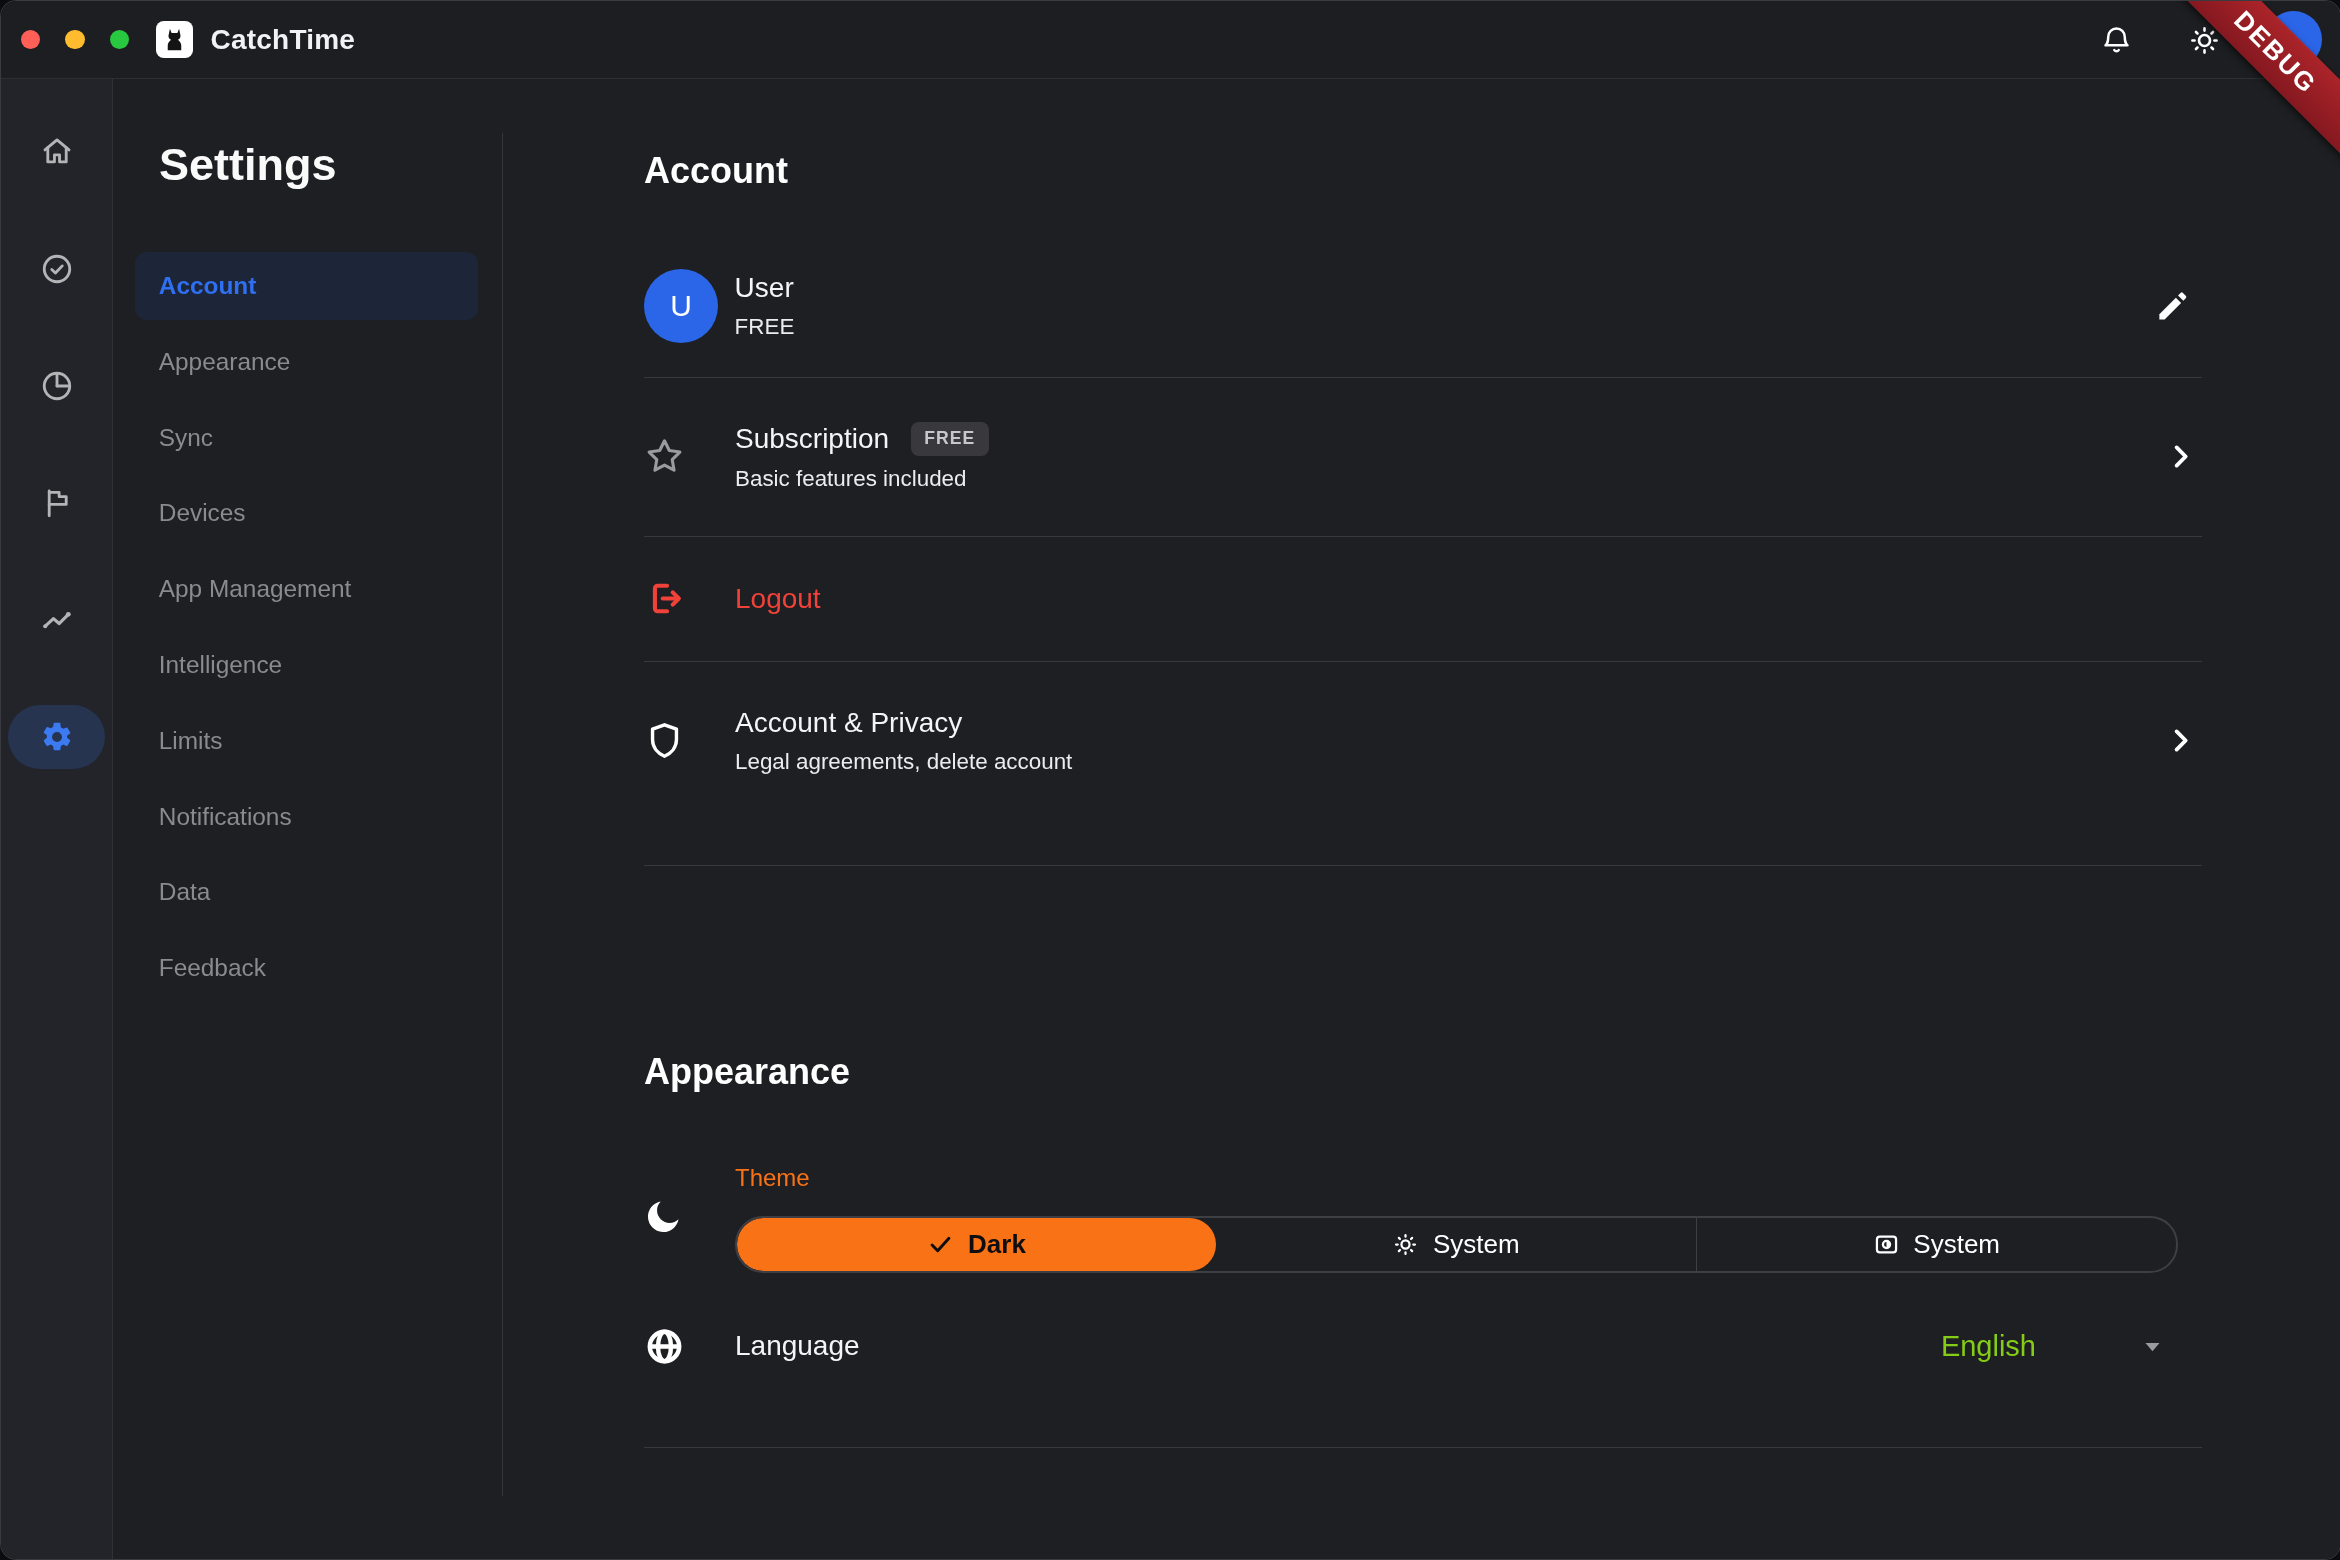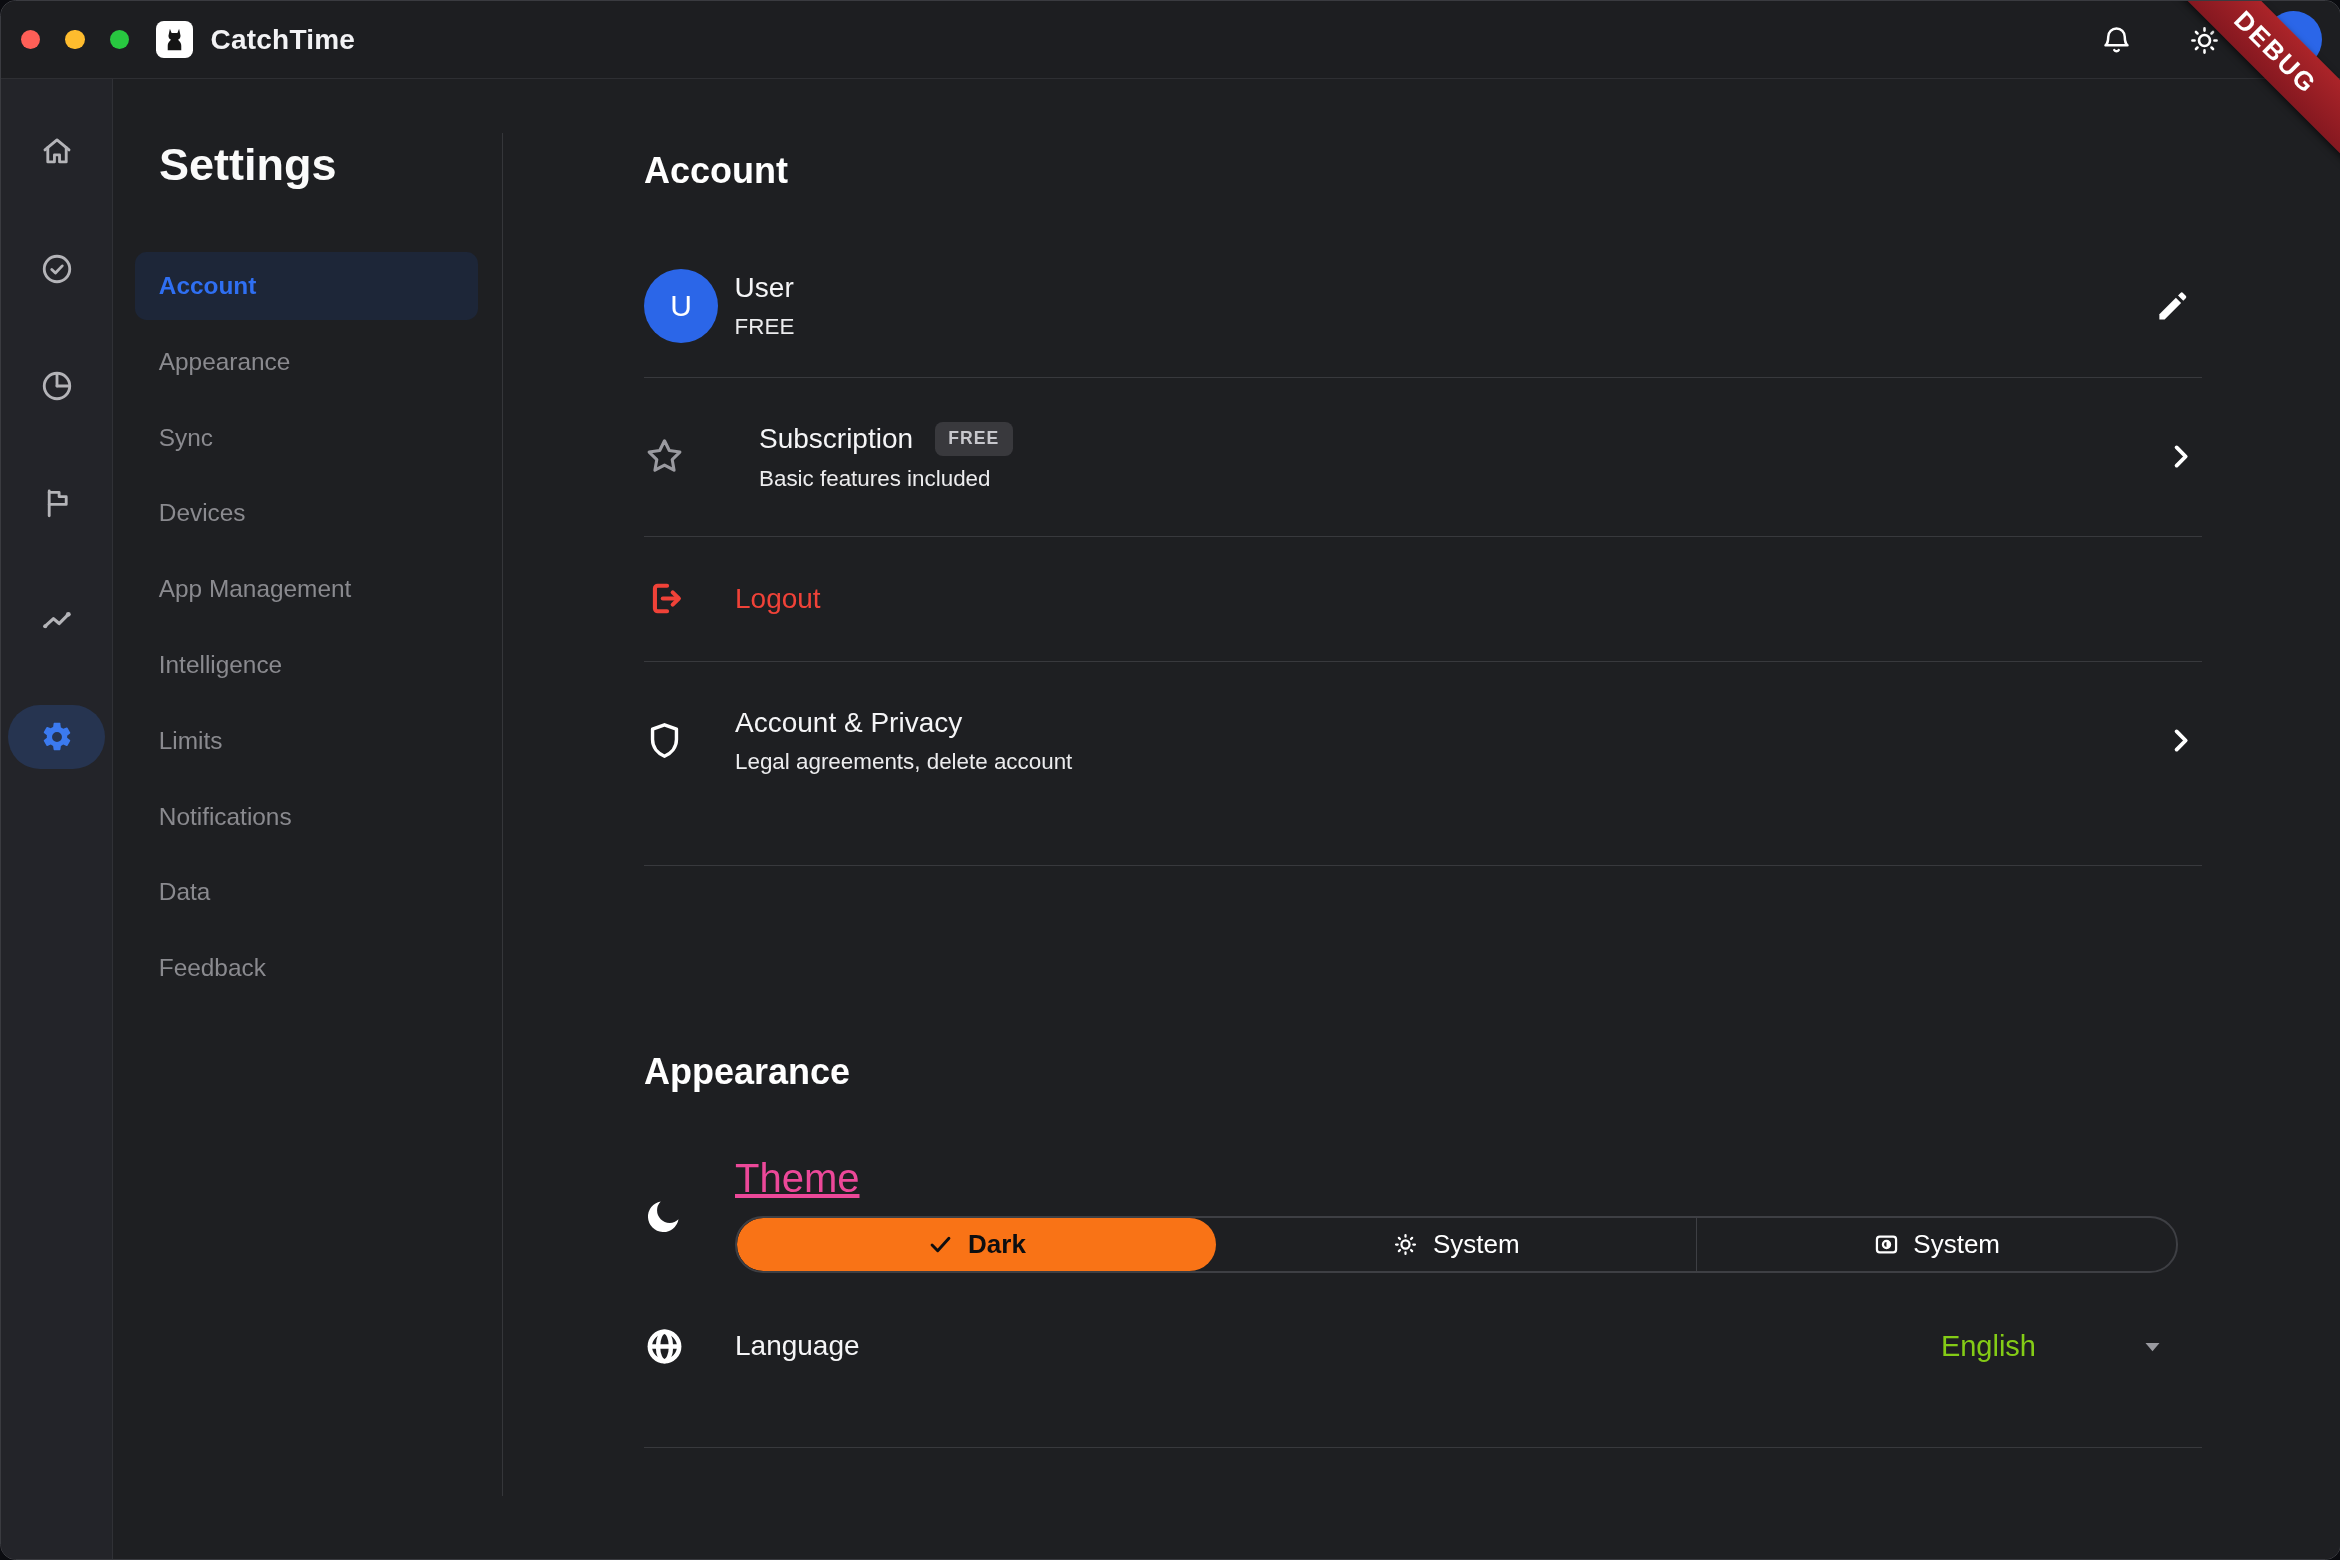--- a/index.html
+++ b/index.html
@@ -82,40 +82,40 @@
 
   .user-row { height:142px; margin-top:41px; }
   .avatar {
     width:74px; height:74px; border-radius:50%; background:#2b66e8; color:#fff;
     display:flex; align-items:center; justify-content:center; font-size:30px; font-weight:500;
     margin-right:16.6px;
   }
   .edit-btn { margin-left:auto; background:none; border:none; color:#fff; cursor:pointer; width:59px; display:flex; justify-content:center; }
   .edit-btn svg { width:37px; height:37px; }
 
-  .sub-row { height:158px; cursor:pointer;gap:24px; }
+  .sub-row { height:158px; cursor:pointer; }
   .title-line { display:flex; align-items:center; gap:21.5px; }
   .badge {
     background:#39393d; color:#c7c7cc; font-size:17.6px; font-weight:700; letter-spacing:1px;
     padding:6.8px 13.7px; border-radius:7.8px;
   }
   .star-icon { color:#9a9aa0; }
 
   .logout-row { height:124px; cursor:pointer; color:#f04238; }
   .logout-row .icon-col { color:#f04238; }
   .logout-label { font-size:28px; font-weight:500; color:#f04238; }
 
   .privacy-row { height:203px; padding-bottom:45px; cursor:pointer; }
   .shield-icon, .moon-icon, .globe-icon { color:#ffffff; }
 
   .appearance-heading { margin-top:182px; }
 
   .theme-row { margin-top:62px; align-items:stretch; }
   .theme-col { flex:1; }
-  .theme-label { color:#ec4899; font-size:40px; font-weight:500; height:43px; display:flex; align-items:center;text-decoration:underline; }
+  .theme-label { color:#f97316; font-size:24px; font-weight:500; height:43px; display:flex; align-items:center; }
   .segmented {
     margin-top:16.6px; height:57px; width:1443px; border:2px solid #3e3f44; border-radius:28px;
     display:flex; overflow:hidden; background:#1e1f22;
   }
   .segment {
     flex:1; display:flex; align-items:center; justify-content:center; gap:13.7px;
     color:#ffffff; font-size:26px; font-weight:500; background:none; border:none; cursor:pointer;
     border-right:1px solid #3e3f44;
   }
   .segment:last-child { border-right:none; }

